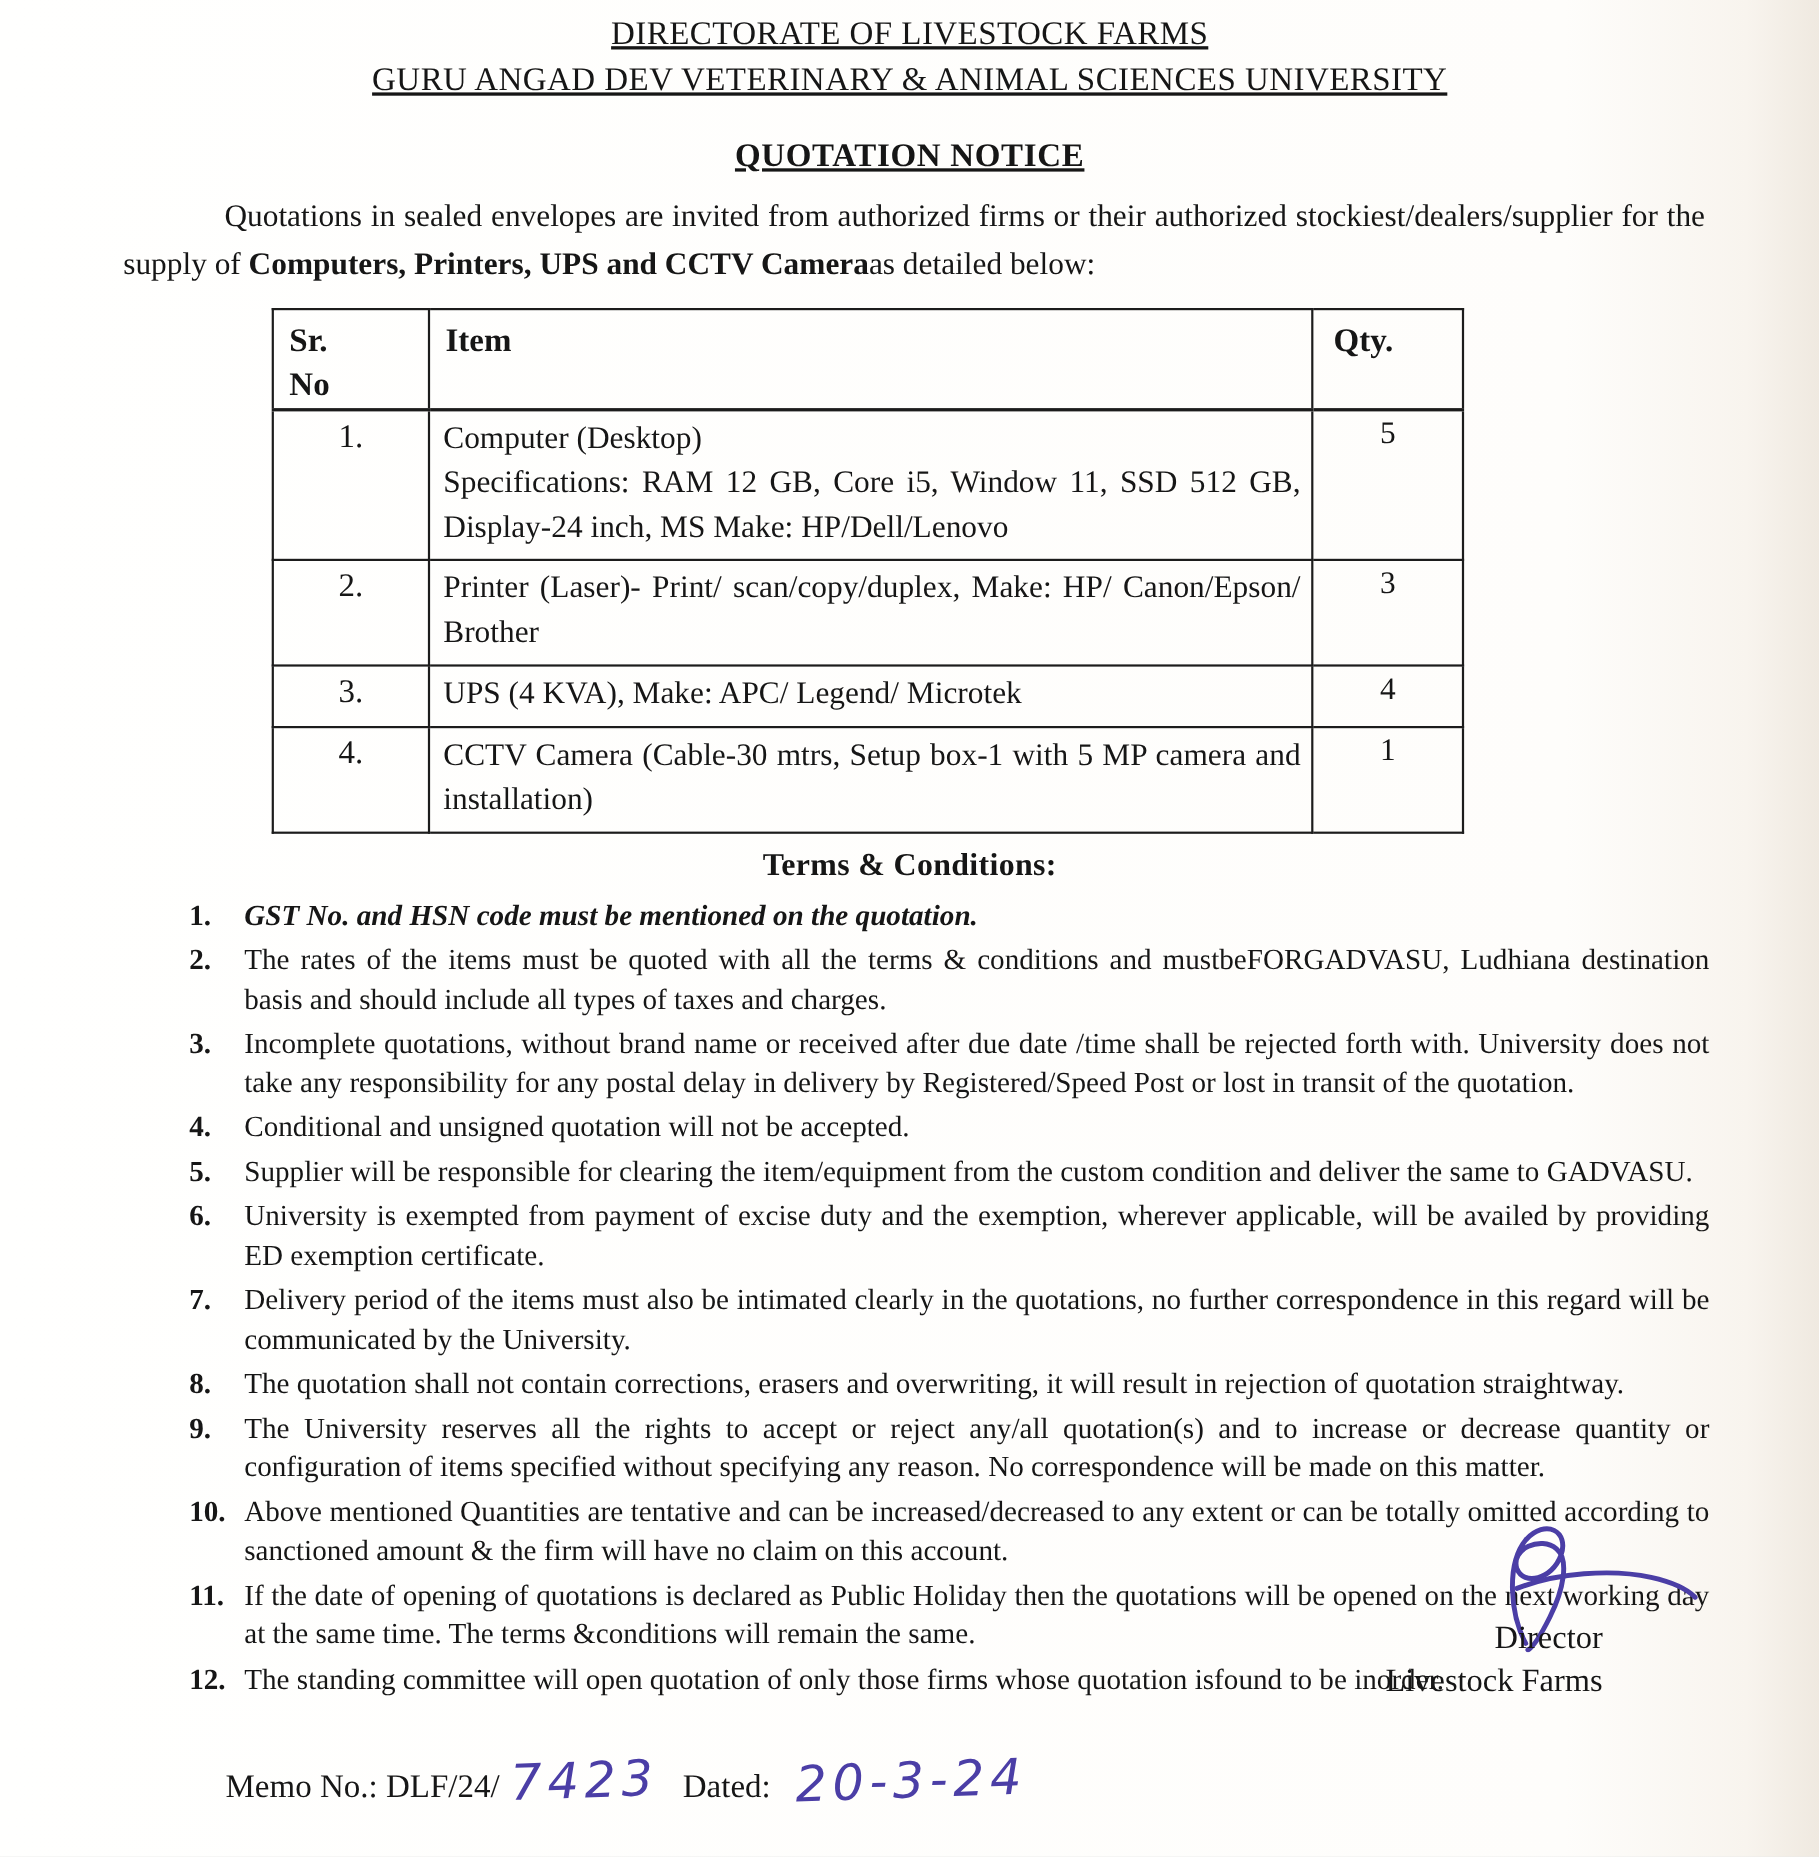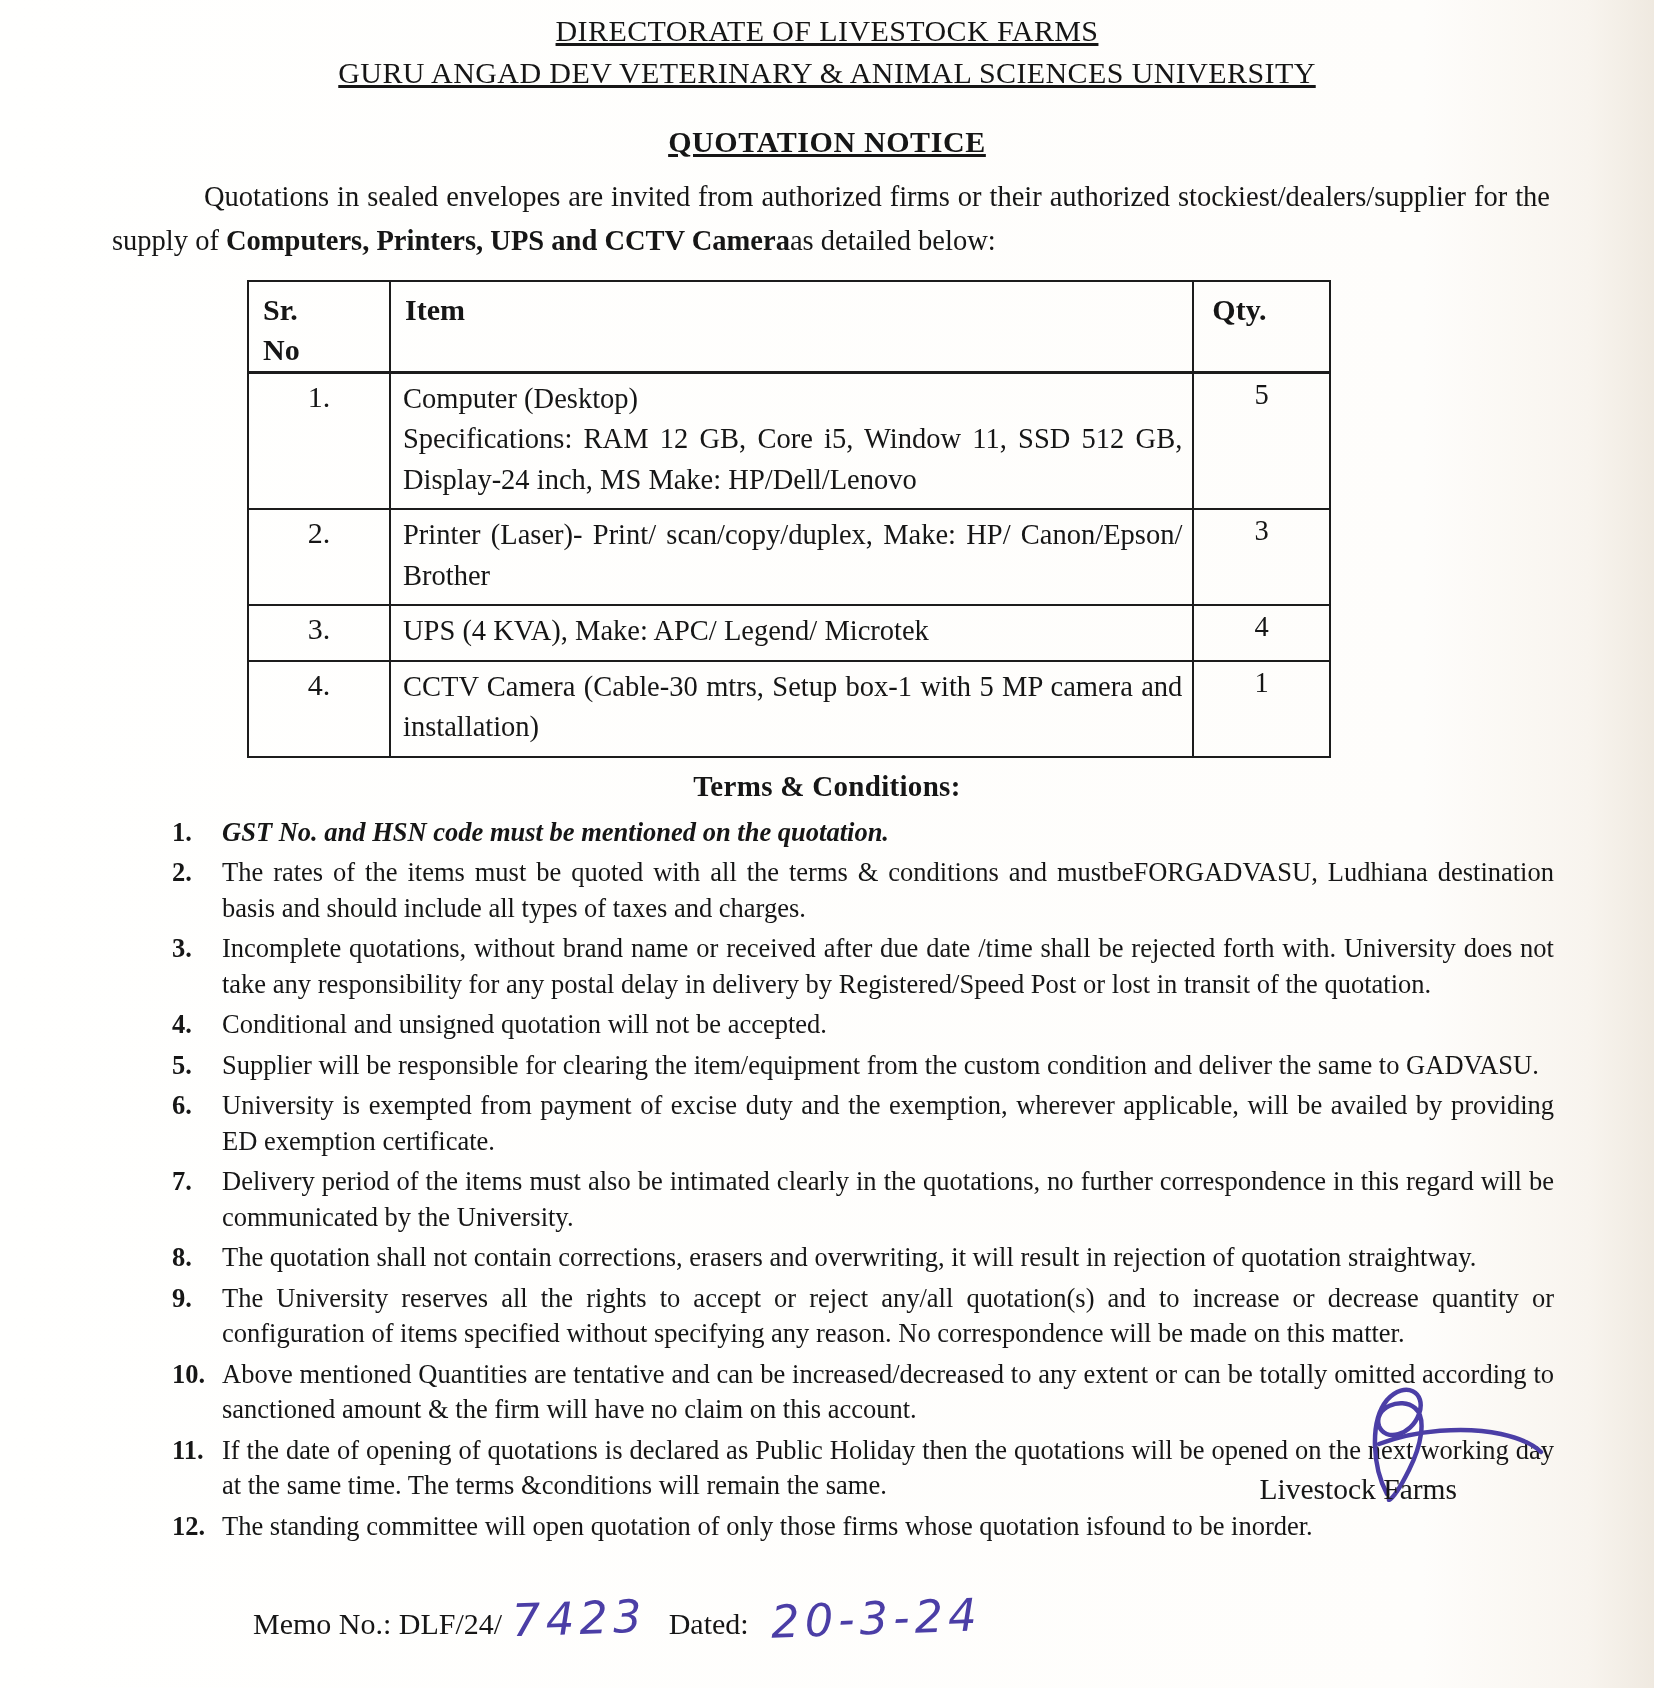--- a/index.html
+++ b/index.html
@@ -57,21 +57,21 @@
   .term-row { display:flex; font-size:26.5px; line-height:1.34; margin-bottom:5px; }
   .term-num { font-weight:bold; flex:0 0 50px; width:50px; }
   .term-text { flex:1; text-align:justify; }
   .term-row.emph .term-text { font-weight:bold; font-style:italic; }
   .signature-block { position:absolute; left:1240px; top:1382px; width:305px; }
   .signature-svg { display:block; margin-left:95px; margin-bottom:-32px; }
   .sig-line { text-align:right; padding-right:88px; font-size:29.5px; line-height:1.32; }
   .memo-line {
     position:absolute; left:205px; top:1592px;
     display:flex; align-items:baseline;
-    font-size:30px; white-space:nowrap;margin-left:48px;
+    font-size:30px; white-space:nowrap;
   }
   .handwritten {
     font-family:"DejaVu Sans", sans-serif;
     font-style:italic;
     color:#4b3ea6;
     font-size:45px;
     letter-spacing:5px;
     transform:rotate(-2deg);
   }
   .hw-memo { margin:0 18px 0 10px; }
@@ -179,20 +179,21 @@
 
   </div>
 
   <div class="signature-block">
     <svg class="signature-svg" width="210" height="120" viewBox="0 0 210 120">
       <g fill="none" stroke="#4b3ea6" stroke-width="4.5" stroke-linecap="round">
         <path d="M52,112 C38,86 34,40 52,18 C70,-2 92,10 84,32 C76,54 50,60 44,44 C38,26 66,14 80,26 C92,36 86,64 74,88 C66,104 58,116 54,118"></path>
         <path d="M44,62 C80,48 130,44 166,52 C184,56 198,62 206,70"></path>
       </g>
     </svg>
+    <div class="sig-line">Director</div>
     <div class="sig-line">Livestock Farms</div>
   </div>
 
   <div class="memo-line">
     <span>Memo No.: DLF/24/</span>
     <span class="handwritten hw-memo">7423</span>
     <span class="memo-dated">Dated:</span>
     <span class="handwritten hw-date">20-3-24</span>
   </div>
 

